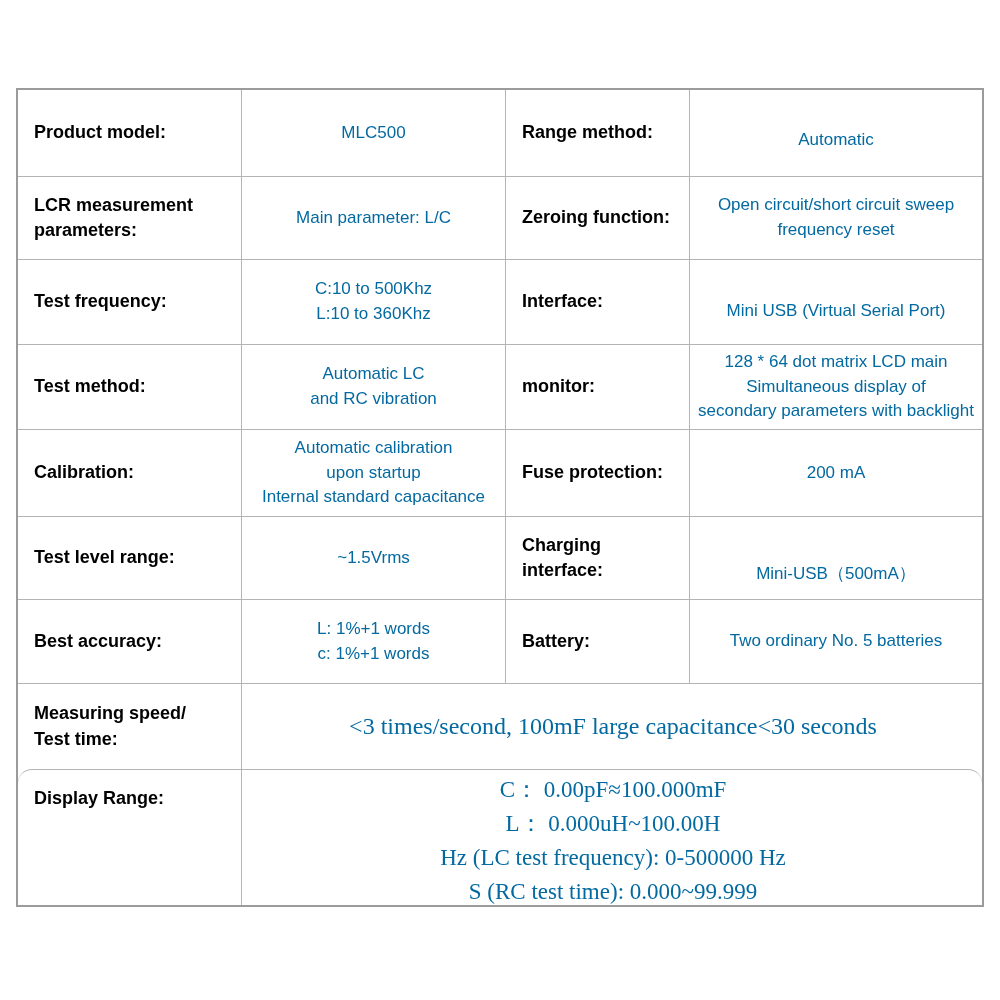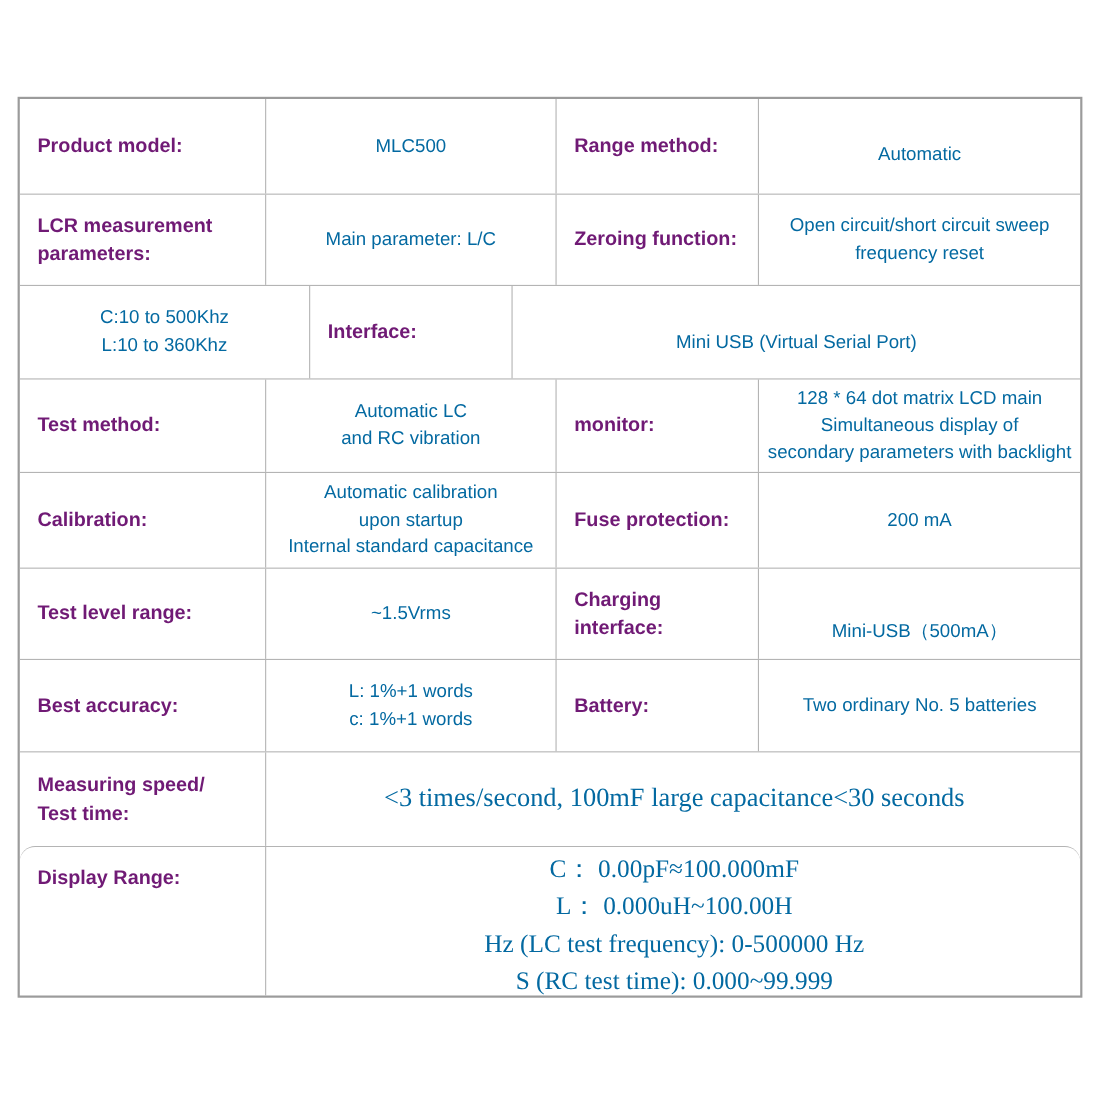--- a/index.html
+++ b/index.html
@@ -46,21 +46,21 @@
     white-space: pre-line;
     overflow: hidden;
   }
   .bdr { border-right: 1px solid #b4b4b4; }
   .c1 { width: 224px; }
   .c2 { width: 264px; }
   .c3 { width: 184px; }
   .c4 { flex: 1; }
   .label {
     font-weight: bold;
-    color: #701a75;
+    color: #000000;
     font-size: 18px;
     line-height: 1.4;
     padding-left: 16px;
     padding-right: 6px;
   }
   .value {
     color: #0369a1;
     font-size: 17px;
     line-height: 1.45;
     text-align: center;
@@ -103,20 +103,21 @@
     <div class="row h1">
       <div class="cell label c1 bdr">LCR measurement
 parameters:</div>
       <div class="cell value c2 bdr">Main parameter: L/C</div>
       <div class="cell label c3 bdr">Zeroing function:</div>
       <div class="cell value c4">Open circuit/short circuit sweep
 frequency reset</div>
     </div>
 
     <div class="row h2">
+      <div class="cell label c1 bdr">Test frequency:</div>
       <div class="cell value c2 bdr">C:10 to 500Khz
 L:10 to 360Khz</div>
       <div class="cell label c3 bdr">Interface:</div>
       <div class="cell value c4 nudge9">Mini USB (Virtual Serial Port)</div>
     </div>
 
     <div class="row h3">
       <div class="cell label c1 bdr">Test method:</div>
       <div class="cell value c2 bdr">Automatic LC
 and RC vibration</div>

